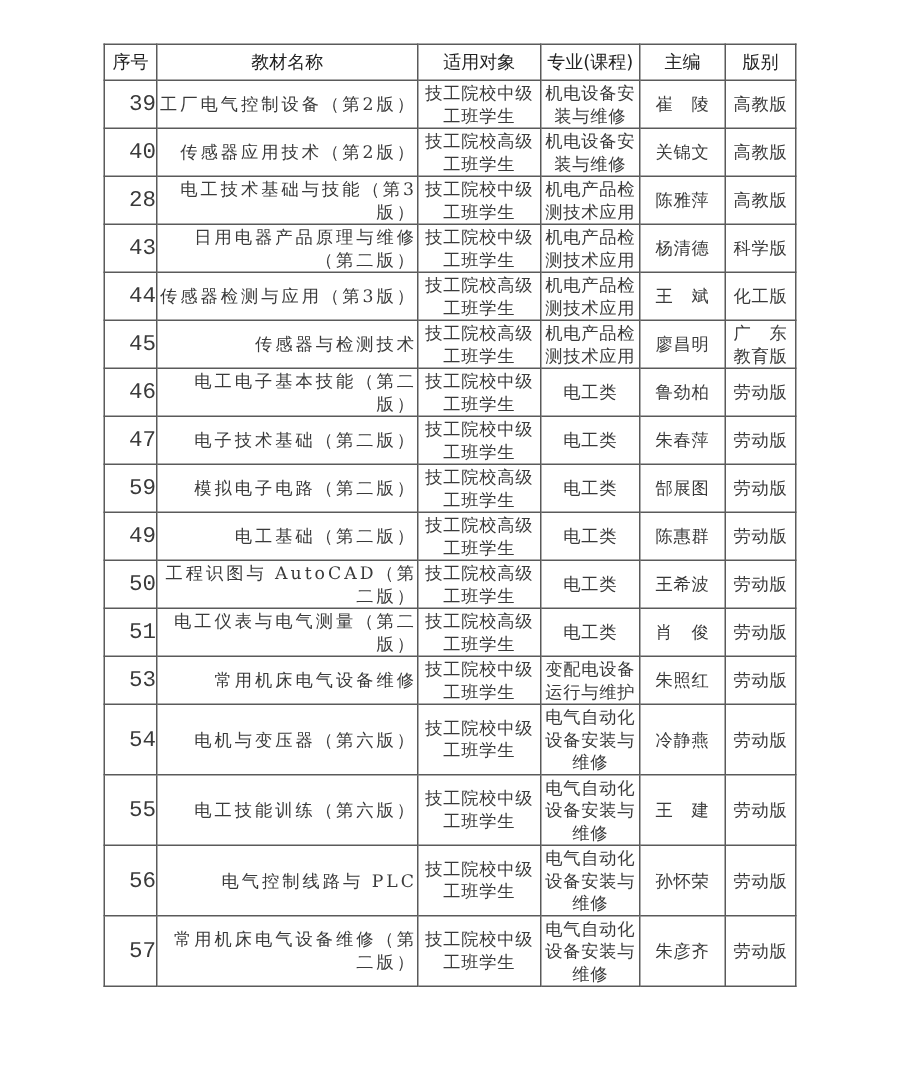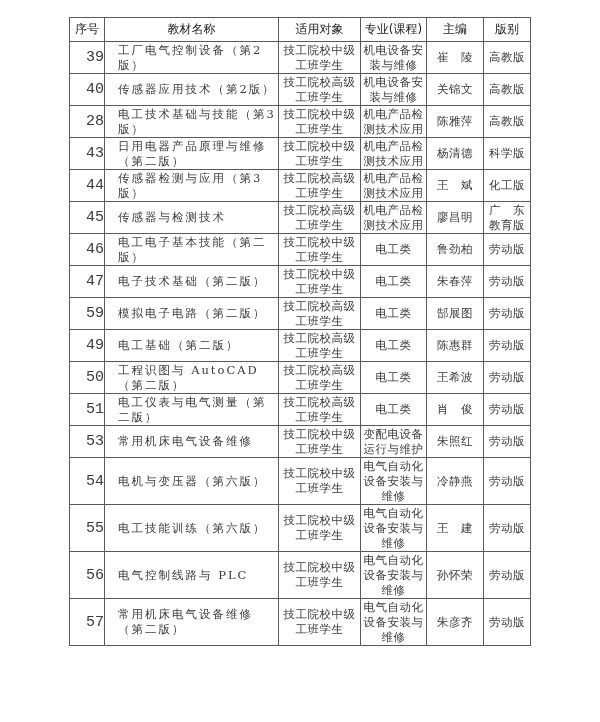--- a/index.html
+++ b/index.html
@@ -1,23 +1,23 @@
 <!DOCTYPE html>
 <html><head>
   <meta charset="utf-8">
   <style>
     html, body { margin: 0; padding: 0; background: #ffffff; }
     body { width: 600px; height: 722px; position: relative; overflow: hidden;
            font-family: "DejaVu Serif", "Liberation Serif", serif; color: #3a3a3a; }
-    table.tb { position: absolute; left: 69px; top: 17px; border-collapse: collapse;
+    table.tb { position: absolute; left: 69px; top: 29px; border-collapse: collapse;
                width: 461px; table-layout: fixed; }
     table.tb td, table.tb th { border: 1px solid #5a5a5a; padding: 0; text-align: center;
                vertical-align: middle; font-size: 11.5px; line-height: 15px; font-weight: normal; letter-spacing: 0.5px; }
     table.tb th { font-family: "DejaVu Sans", "Liberation Sans", sans-serif; font-size: 12px; color: #222; height: 23px; letter-spacing: 0; }
-    table.tb td.name { text-align: left; padding-left: 13px; letter-spacing: 2px; }
+    table.tb td.name { text-align: right; padding-left: 0; letter-spacing: 2px; }
     table.tb td.num { font-family: Liberation Mono, monospace; font-size: 15px; letter-spacing: 0; text-align: right; }
     tr.r2 td { height: 31px; }
     tr.r3 td { height: 46px; }
     .c1 { width: 34px; } .c2 { width: 173px; } .c3 { width: 81px; margin-top: 28px; }
     .c4 { width: 65px; margin-left: 41px; } .c5 { width: 56px; } .c6 { width: 46px; }
     .cell-line { display: block; }
   </style>
 </head>
 <body>
 

